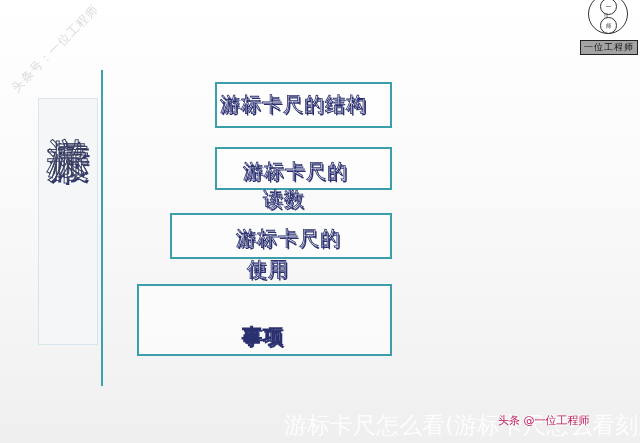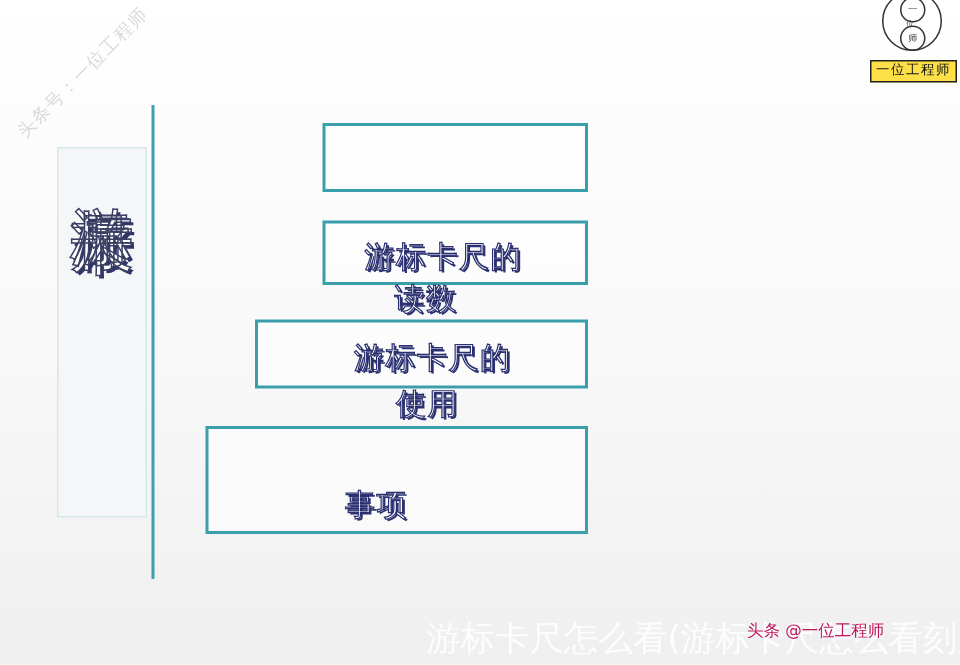--- a/index.html
+++ b/index.html
@@ -27,21 +27,21 @@
     }
     .logo-circle .c1, .logo-circle .c2 {
       position: absolute; left: 11px; width: 15px; height: 15px; border: 1px solid #333; border-radius: 50%;
       font-size: 6px; color: #333; text-align: center; line-height: 15px; font-family: "DejaVu Serif", serif;
     }
     .logo-circle .c1 { top: 3px; }
     .logo-circle .c2 { top: 22px; }
     .logo-circle .mid { position: absolute; left: 15px; top: 17px; font-size: 5px; color: #333; }
     .logo-label {
       position: absolute; left: 2px; top: 40px; width: 56px; height: 13px;
-      border: 1px solid #222; background: #fde047; font-family: "DejaVu Serif", serif;
+      border: 1px solid #222; background: #a3a3a3; font-family: "DejaVu Serif", serif;
       font-size: 9px; color: #111; text-align: center; line-height: 13px; letter-spacing: 1px;
     }
 
     
     .vtitle-box {
       position: absolute; left: 38px; top: 98px; width: 58px; height: 245px;
       border: 1px solid #d6e6ea; background: #f4f6f7;
     }
     .vtitle {
       position: absolute; left: 0; top: 6px; width: 58px;
@@ -92,27 +92,28 @@
     </div>
     <div class="logo-label">一位工程师</div>
   </div>
 
   <div class="vtitle-box">
     <div class="vtitle">游标卡尺</div>
   </div>
   <div class="vline"></div>
 
   <div class="menu-box" style="left:215px; top:82px; width:177px; height:46px;"></div>
+  <div class="menu-text" style="left:220px; top:91px;">游标卡尺的结构</div>
 
   <div class="menu-box" style="left:215px; top:147px; width:177px; height:43px;"></div>
   <div class="menu-text" style="left:243px; top:158px;">游标卡尺的</div>
   <div class="menu-text" style="left:263px; top:186px;font-family:Liberation Serif, serif;">读数</div>
 
   <div class="menu-box" style="left:170px; top:213px; width:222px; height:46px;"></div>
   <div class="menu-text" style="left:236px; top:225px;">游标卡尺的</div>
-  <div class="menu-text" style="left:264px; top:256px;">使用</div>
+  <div class="menu-text" style="left:247px; top:256px;">使用</div>
 
   <div class="menu-box" style="left:137px; top:284px; width:255px; height:72px;"></div>
-  <div class="menu-text" style="left:230px; top:323px;">事项</div>
+  <div class="menu-text" style="left:242px; top:323px;font-weight:bold;">事项</div>
 
   <div class="caption">游标卡尺怎么看(游标卡尺怎么看刻度图)</div>
   <div class="credit">头条 @一位工程师</div>
 </div>
 
 </body></html>

